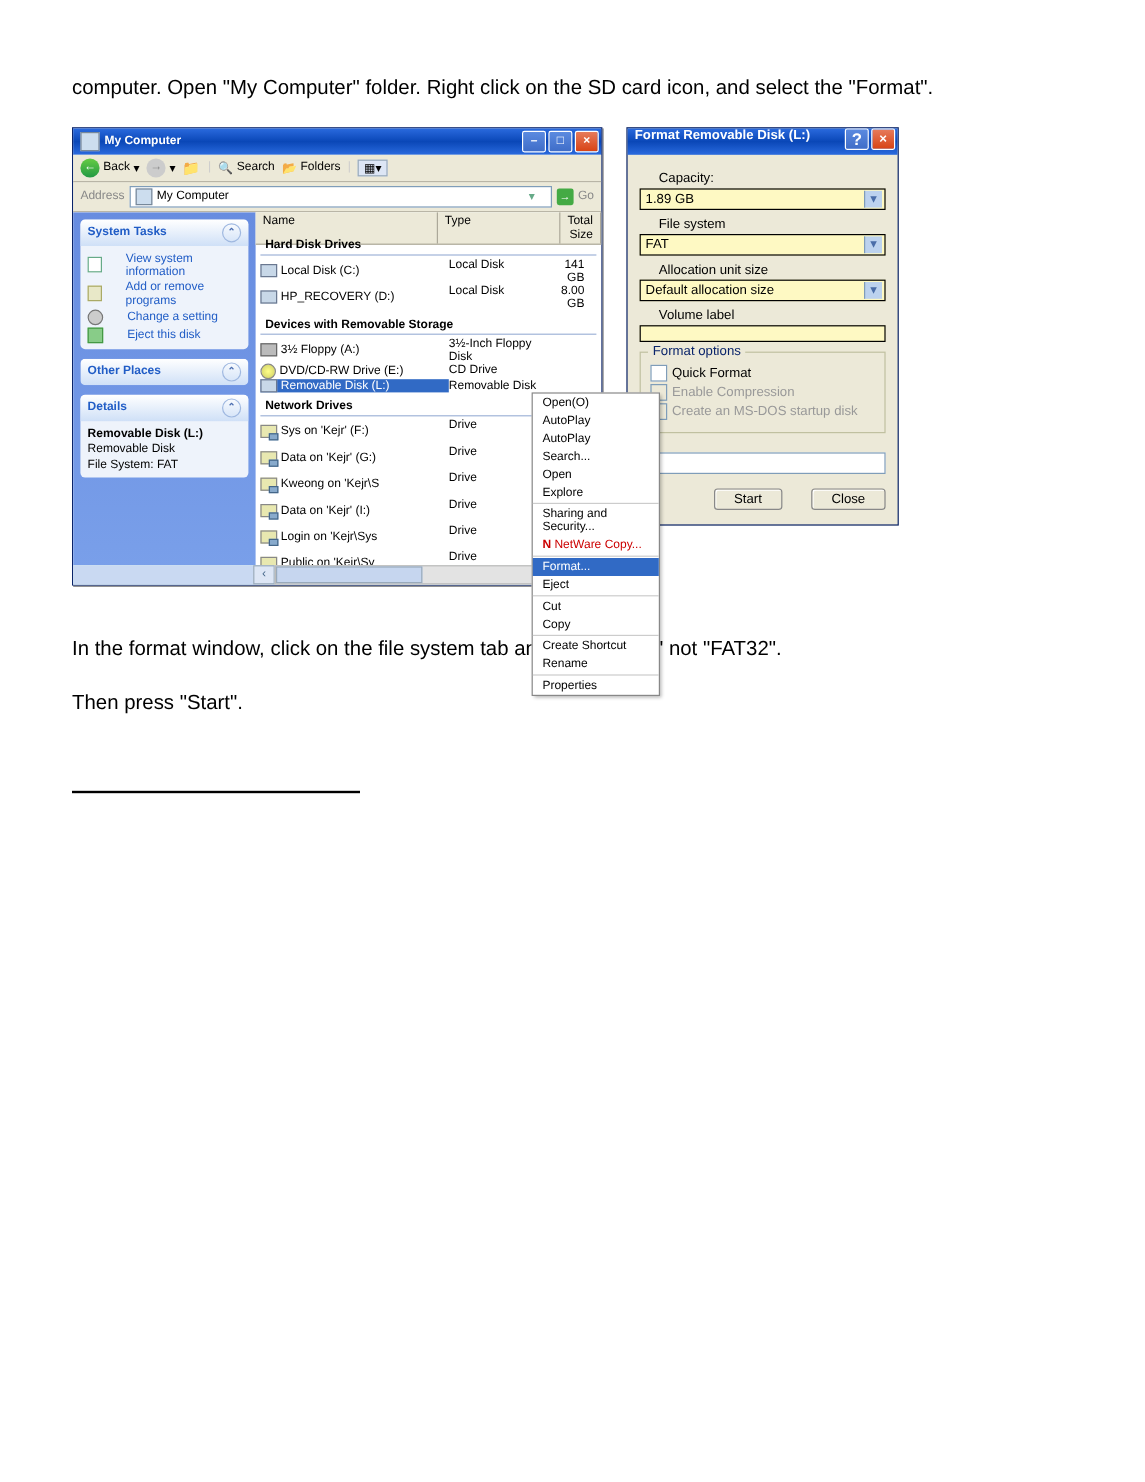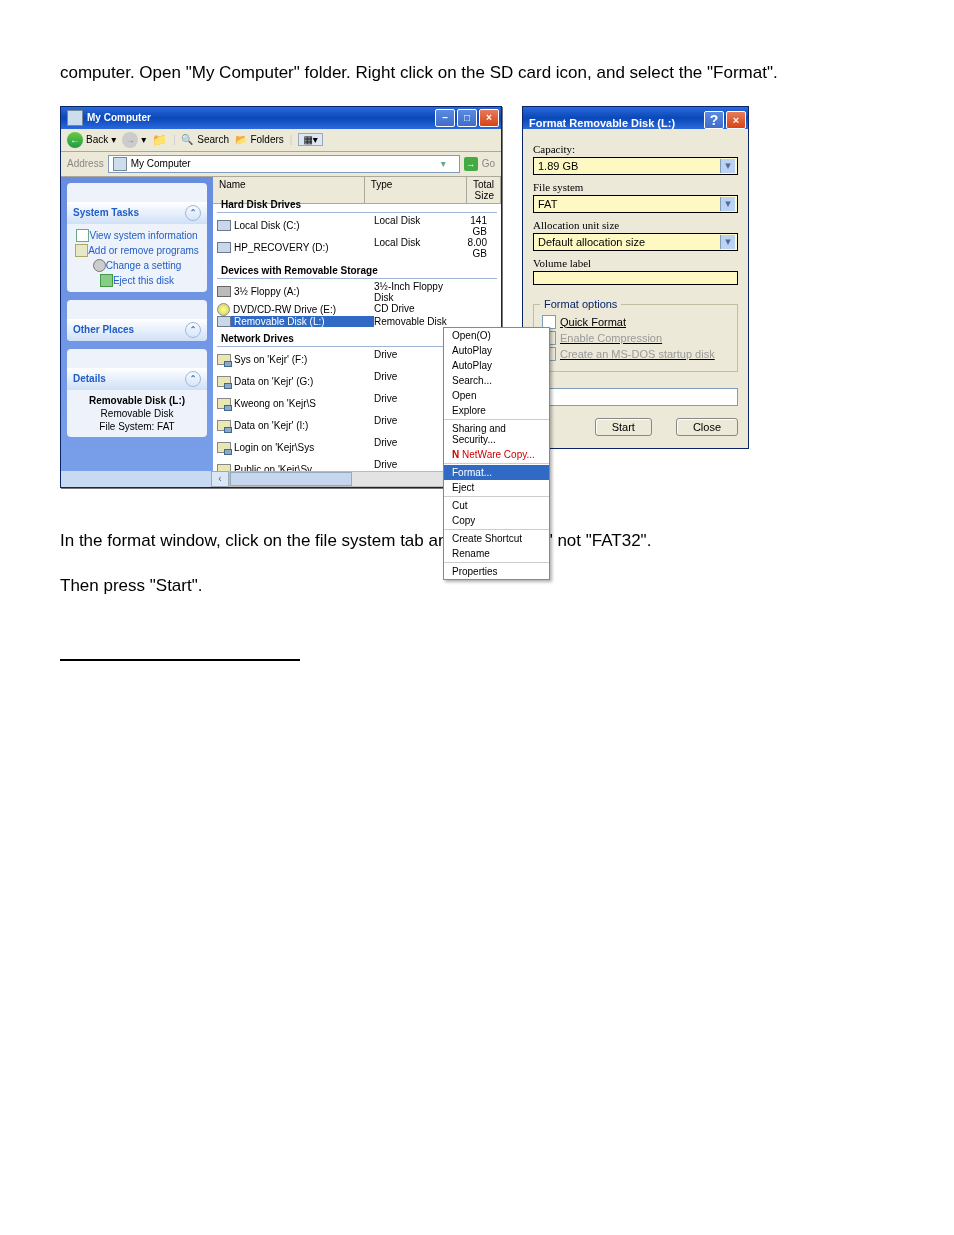--- a/index.html
+++ b/index.html
@@ -126,28 +126,27 @@
     overflow: hidden;
   }
   .side-panel-head {
     background: linear-gradient(#fff,#cfe0f7);
     padding: 3px 6px;
     color: #215dc6;
     font-weight: bold;
     display: flex;
     justify-content: space-between;
     align-items: center;
-    margin-top: 19px;
   }
   .side-panel-head .col-btn {
     width: 14px; height: 14px; border: 1px solid #9fb8e0; border-radius: 50%;
     display:inline-flex;align-items:center;justify-content:center;color:#4a6db0;font-size:8px;
   }
   .side-panel ul { list-style: none; margin: 0; padding: 4px 6px; }
-  .side-panel li { color: #215dc6; padding: 1px 0; display:flex; gap:0; align-items:center;justify-content:center;}
+  .side-panel li { color: #215dc6; padding: 1px 0; display:flex; gap:20px; align-items:center;}
   .side-panel .detail-plain { color:#000; }
   .mini-icon { width:11px; height:11px; display:inline-block; }
   .mi-doc { background:#fff;border:1px solid #6a8; }
   .mi-add { background:#e8e8c8;border:1px solid #aa6; }
   .mi-gear { background:#ccc;border-radius:50%;border:1px solid #777; }
   .mi-eject { background:#8c8;border:1px solid #494; }
   .mi-net { background:#9cf;border:1px solid #47a; }
   .mi-fold { background:#ffe088;border:1px solid #c9a040; }
 
   .xp-main {
@@ -215,41 +214,41 @@
     border: 1px solid #0a246a;
     font-family: Tahoma, sans-serif;
     font-size: 11px;
     background: #ece9d8;
   }
   .fmt-titlebar {
     background: linear-gradient(to bottom, #2a6ade, #0a47b7 50%, #2a6ade);
     color: #fff;
     height: 22px;
     display: flex;
-    align-items: flex-end;
+    align-items: flex-start;
     padding: 0 2px 0 6px;
     font-weight: bold;
   }
   .fmt-titlebar .spacer{flex:1;}
   .fmt-body{padding:8px 10px 12px 10px;}
-  .fmt-label{margin:6px 0 2px 0;color:#000;font-family:Liberation Serif, serif;}
+  .fmt-label{margin:6px 0 2px 16px;color:#000;}
   .fmt-select, .fmt-input {
     width:100%; box-sizing:border-box;
     border:1px solid #000000; background:#fef9c3;
     padding:2px 18px 2px 4px;
     position:relative;
     color:#000;
   }
   .fmt-select:after{
     content:'▾'; position:absolute; right:2px; top:1px; bottom:1px; width:14px;
     background:#bcd2ee; color:#4a6da8; display:flex;align-items:center;justify-content:center;
     border-left:1px solid #7f9db9;
   }
   .fmt-group {
-    border:1px solid #c0c0a0; padding:8px; margin-top:19px; position:relative;text-decoration:underline;
+    border:1px solid #c0c0a0; padding:8px; margin-top:8px; position:relative;
   }
   .fmt-group-title{
     position:absolute; top:-7px; left:6px; background:#ece9d8; padding:0 4px; color:#0a246a;
   }
   .chk-row{display:flex;align-items:center;gap:4px;margin:2px 0;color:#000;}
   .chk-row.disabled{color:#999;}
   .chk{width:12px;height:12px;border:1px solid #7f9db9;background:#fff;display:inline-block;}
   .chk.disabled{background:#ece9d8;}
   .fmt-btn-row{display:flex;gap:24px;justify-content:flex-end;margin-top:12px;}
   .fmt-btn{

